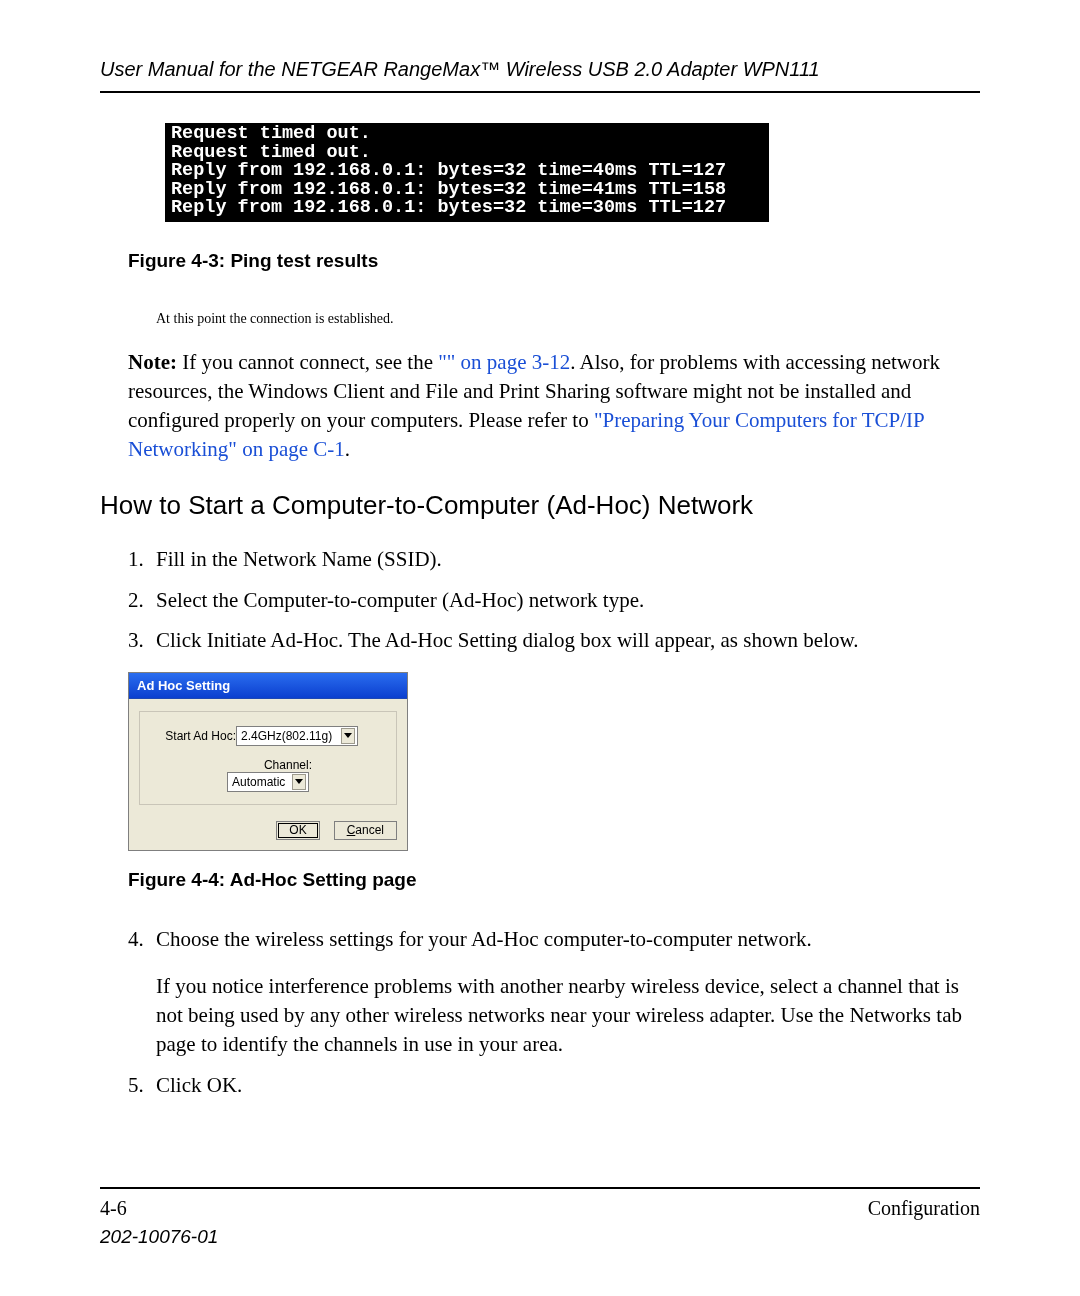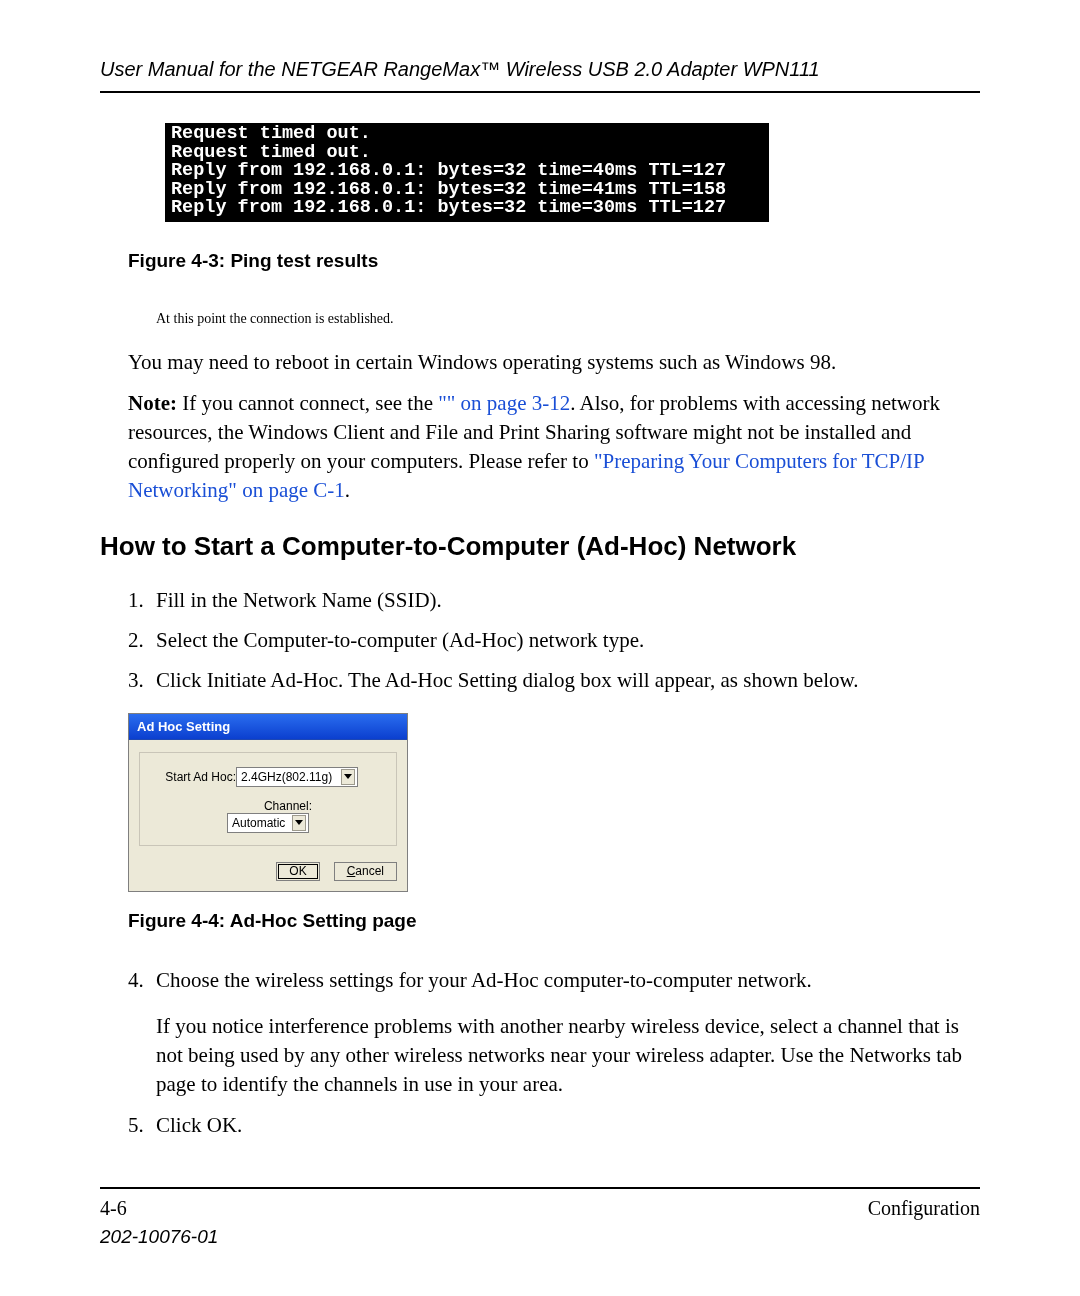--- a/index.html
+++ b/index.html
@@ -59,21 +59,21 @@
   }
   .note-block {
     font-size: 21px;
     line-height: 1.38;
     margin: 0 0 26px 28px;
   }
   .note-label { font-weight: bold; }
   .link { color: #1a4fd6; }
   .h2 {
     font-family: Arial, Helvetica, sans-serif;
-    font-weight: bold;
+    font-weight: normal;
     font-size: 26px;
     margin: 0 0 24px 0;
   }
   ol.steps {
     list-style: none;
     padding: 0;
     margin: 0 0 18px 28px;
     font-size: 21px;
     line-height: 1.35;
   }
@@ -202,21 +202,20 @@
   <div class="terminal"><span>Request timed out.</span>
 <span>Request timed out.</span>
 <span>Reply from 192.168.0.1: bytes=32 time=40ms TTL=127</span>
 <span>Reply from 192.168.0.1: bytes=32 time=41ms TTL=158</span>
 <span>Reply from 192.168.0.1: bytes=32 time=30ms TTL=127</span></div>
 
   <div class="fig-caption">Figure 4-3:  Ping test results</div>
 
   <div class="body-text">At this point the connection is established.</div>
 
-  <div class="body-text-2">You may need to reboot in certain Windows operating systems such as Windows 98.</div>
 
   <div class="note-block">
     <span class="note-label">Note:</span><span> If you cannot connect, see the </span><span class="link">"" on page 3-12</span><span>. Also, for problems with accessing network resources, the Windows Client and File and Print Sharing software might not be installed and configured properly on your computers. Please refer to </span><span class="link">"Preparing Your Computers for TCP/IP Networking" on page C-1</span><span>.</span>
   </div>
 
   <div class="h2">How to Start a Computer-to-Computer (Ad-Hoc) Network</div>
 
   <ol class="steps">
     <li><span class="num">1.</span><span>Fill in the Network Name (SSID).</span></li>
     <li><span class="num">2.</span><span>Select the Computer-to-computer (Ad-Hoc) network type.</span></li>

